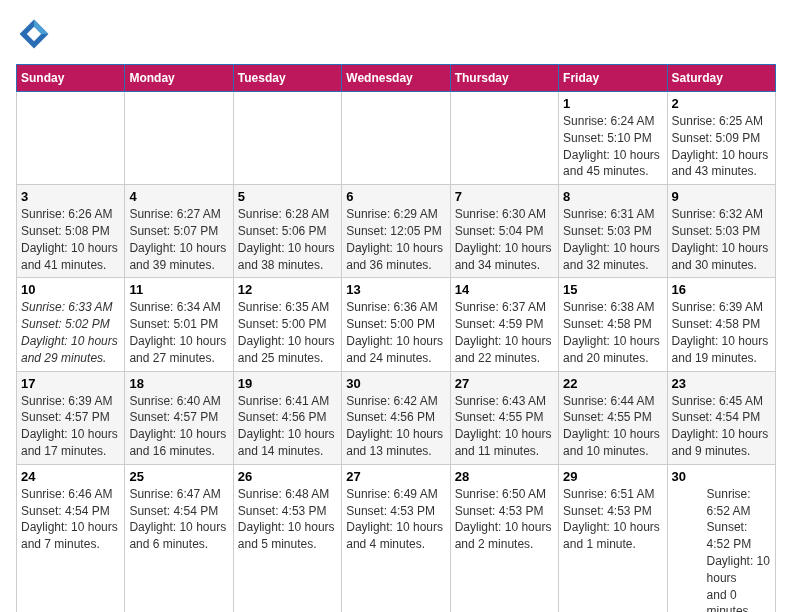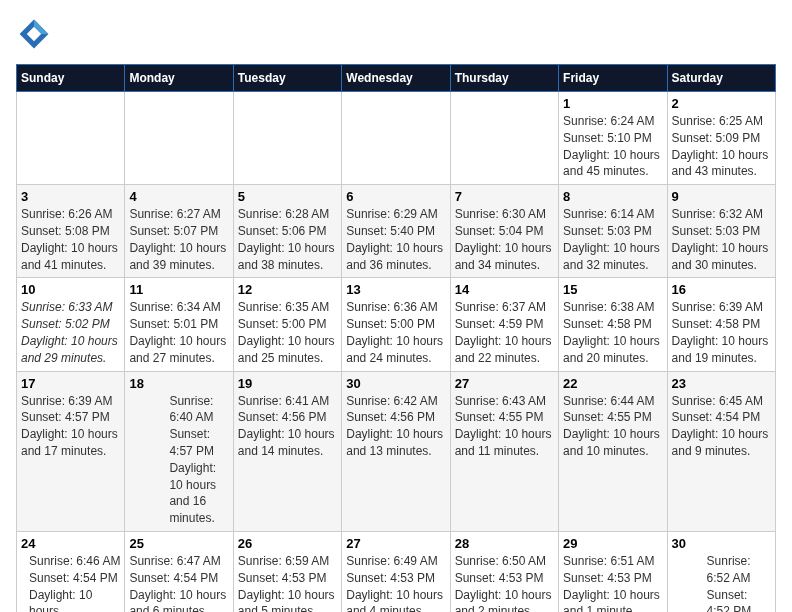--- a/index.html
+++ b/index.html
@@ -45,21 +45,21 @@
     .subtitle {
       font-size: 14px;
       color: #555;
     }
     table {
       width: 100%;
       border-collapse: collapse;
       font-size: 11px;
     }
     thead th {
-      background: #0f172a;
+      background: #be185d;
       color: #fff;
       padding: 6px 4px;
       text-align: left;
       font-size: 12px;
       font-weight: bold;
       border: 1px solid #2a6db5;
     }
     tbody td {
       border: 1px solid #ccc;
       vertical-align: top;
@@ -158,34 +158,34 @@
         <td>
           <div class="day-number">5</div>
           <div class="day-info" style="white-space: pre-line;">Sunrise: 6:28 AM
 Sunset: 5:06 PM
 Daylight: 10 hours
 and 38 minutes.</div>
         </td>
         <td>
           <div class="day-number">6</div>
           <div class="day-info" style="white-space: pre-line;">Sunrise: 6:29 AM
-Sunset: 5:40 PM
+Sunset: 12:05 PM
 Daylight: 10 hours
 and 36 minutes.</div>
         </td>
         <td>
           <div class="day-number">7</div>
           <div class="day-info" style="white-space: pre-line;">Sunrise: 6:30 AM
 Sunset: 5:04 PM
 Daylight: 10 hours
 and 34 minutes.</div>
         </td>
         <td>
           <div class="day-number">8</div>
-          <div class="day-info" style="white-space: pre-line;">Sunrise: 6:14 AM
+          <div class="day-info" style="white-space: pre-line;">Sunrise: 6:31 AM
 Sunset: 5:03 PM
 Daylight: 10 hours
 and 32 minutes.</div>
         </td>
         <td>
           <div class="day-number">9</div>
           <div class="day-info" style="white-space: pre-line;">Sunrise: 6:32 AM
 Sunset: 5:03 PM
 Daylight: 10 hours
 and 30 minutes.</div>
@@ -245,21 +245,21 @@
       <tr>
         <td>
           <div class="day-number">17</div>
           <div class="day-info" style="white-space: pre-line;">Sunrise: 6:39 AM
 Sunset: 4:57 PM
 Daylight: 10 hours
 and 17 minutes.</div>
         </td>
         <td>
           <div class="day-number">18</div>
-          <div class="day-info" style="white-space: pre-line; margin-left: 40px;">Sunrise: 6:40 AM
+          <div class="day-info" style="white-space: pre-line;">Sunrise: 6:40 AM
 Sunset: 4:57 PM
 Daylight: 10 hours
 and 16 minutes.</div>
         </td>
         <td>
           <div class="day-number">19</div>
           <div class="day-info" style="white-space: pre-line;">Sunrise: 6:41 AM
 Sunset: 4:56 PM
 Daylight: 10 hours
 and 14 minutes.</div>
@@ -289,35 +289,35 @@
           <div class="day-number">23</div>
           <div class="day-info" style="white-space: pre-line;">Sunrise: 6:45 AM
 Sunset: 4:54 PM
 Daylight: 10 hours
 and 9 minutes.</div>
         </td>
       </tr>
       <tr>
         <td>
           <div class="day-number">24</div>
-          <div class="day-info" style="white-space: pre-line; margin-left: 8px;">Sunrise: 6:46 AM
+          <div class="day-info" style="white-space: pre-line;">Sunrise: 6:46 AM
 Sunset: 4:54 PM
 Daylight: 10 hours
 and 7 minutes.</div>
         </td>
         <td>
           <div class="day-number">25</div>
           <div class="day-info" style="white-space: pre-line;">Sunrise: 6:47 AM
 Sunset: 4:54 PM
 Daylight: 10 hours
 and 6 minutes.</div>
         </td>
         <td>
           <div class="day-number">26</div>
-          <div class="day-info" style="white-space: pre-line;">Sunrise: 6:59 AM
+          <div class="day-info" style="white-space: pre-line;">Sunrise: 6:48 AM
 Sunset: 4:53 PM
 Daylight: 10 hours
 and 5 minutes.</div>
         </td>
         <td>
           <div class="day-number">27</div>
           <div class="day-info" style="white-space: pre-line;">Sunrise: 6:49 AM
 Sunset: 4:53 PM
 Daylight: 10 hours
 and 4 minutes.</div>

